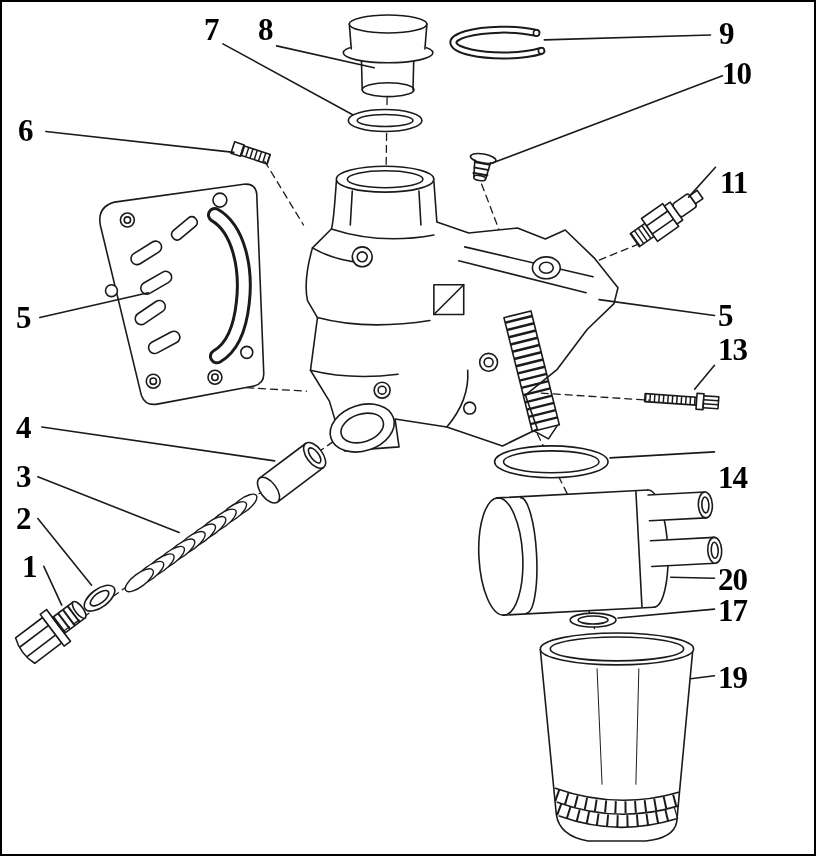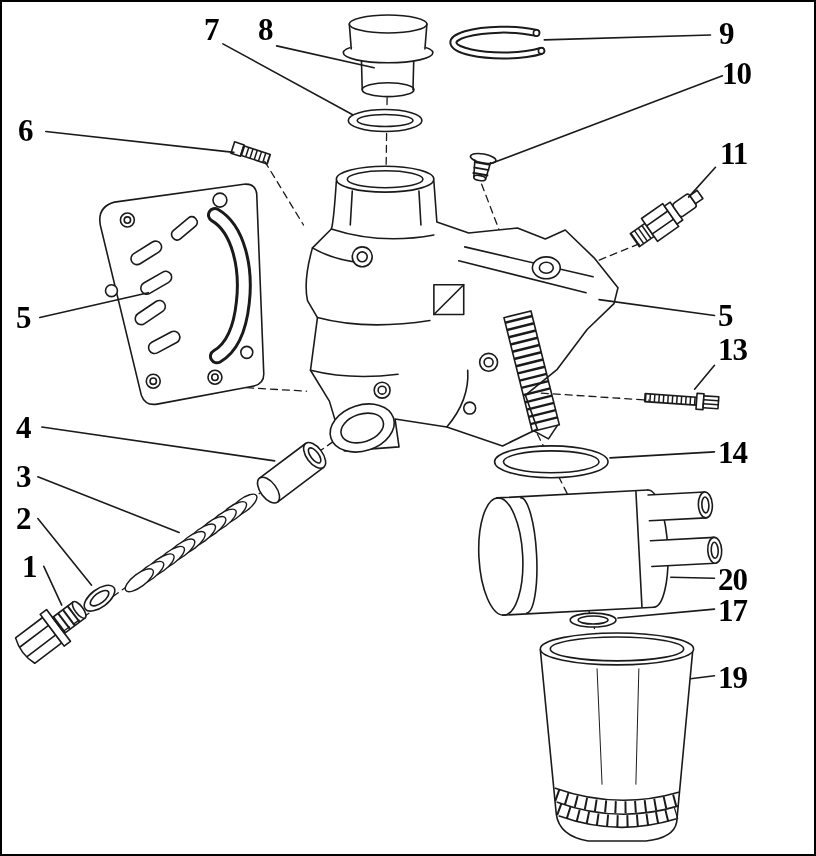--- a/index.html
+++ b/index.html
@@ -264,21 +264,21 @@
   <div class="callout" style="left:20px;top:549px">1</div>
   <div class="callout" style="left:14px;top:501px">2</div>
   <div class="callout" style="left:14px;top:459px">3</div>
   <div class="callout" style="left:14px;top:410px">4</div>
   <div class="callout" style="left:14px;top:300px">5</div>
   <div class="callout" style="left:16px;top:113px">6</div>
   <div class="callout" style="left:202px;top:12px">7</div>
   <div class="callout" style="left:256px;top:12px">8</div>
   <div class="callout" style="left:717px;top:16px">9</div>
   <div class="callout" style="left:720px;top:56px">10</div>
-  <div class="callout" style="left:718px;top:136px">11</div>
+  <div class="callout" style="left:718px;top:165px">11</div>
   <div class="callout" style="left:716px;top:298px">5</div>
   <div class="callout" style="left:716px;top:332px">13</div>
-  <div class="callout" style="left:716px;top:435px">14</div>
+  <div class="callout" style="left:716px;top:460px">14</div>
   <div class="callout" style="left:716px;top:562px">20</div>
   <div class="callout" style="left:716px;top:593px">17</div>
   <div class="callout" style="left:716px;top:660px">19</div>
 
 </div>
 
 </body></html>

